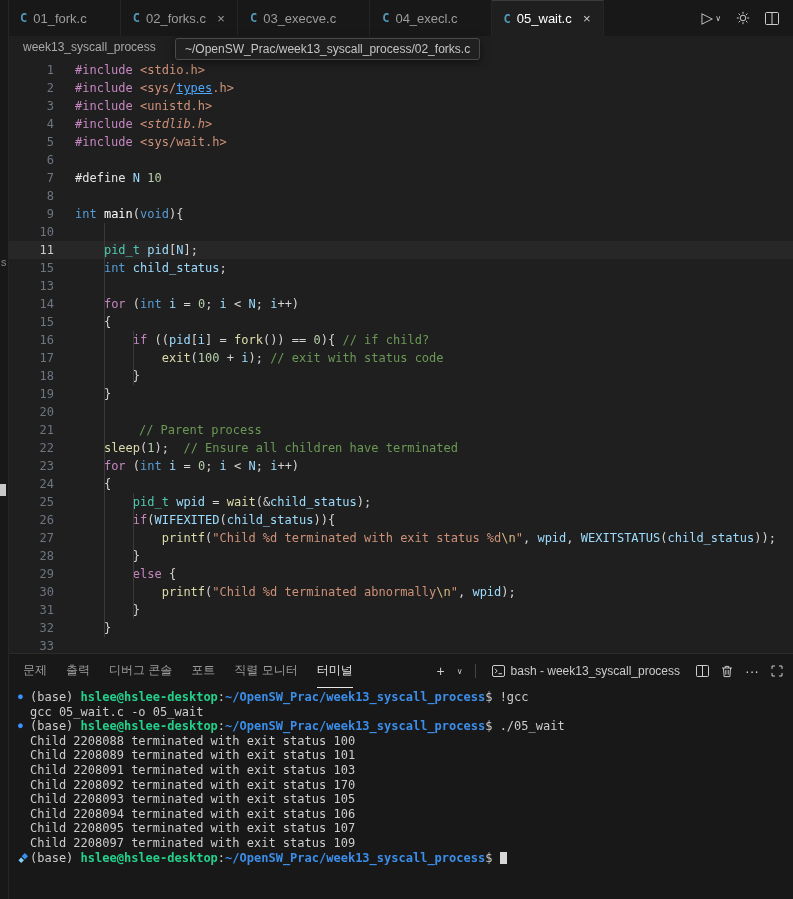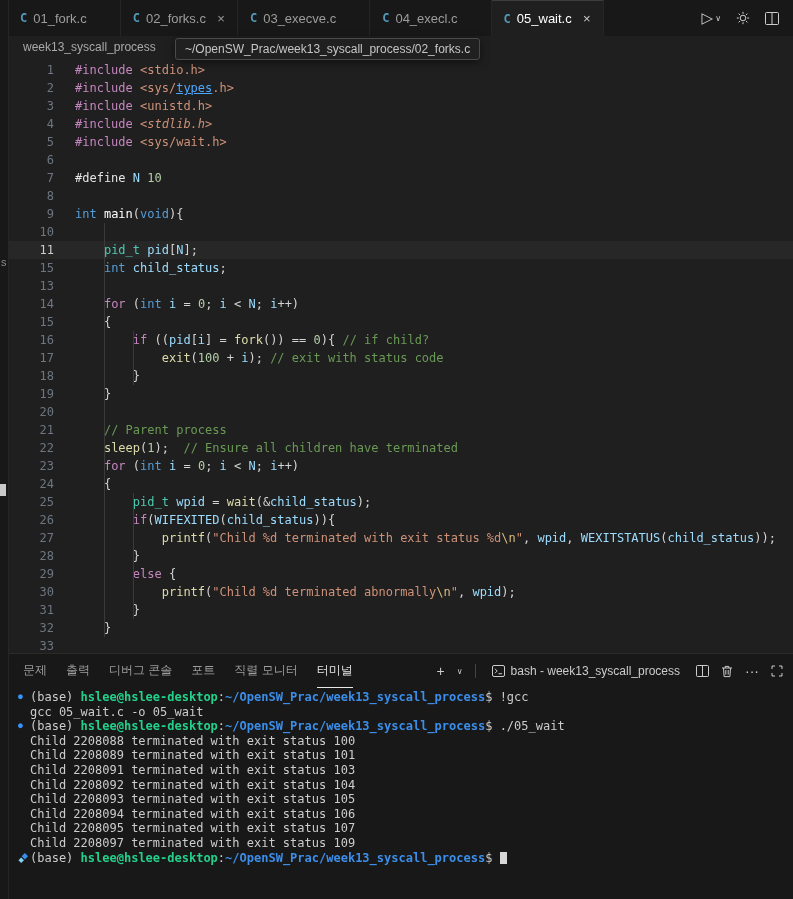--- a/index.html
+++ b/index.html
@@ -150,21 +150,21 @@
         <div class="cl cur"><span class="ln">11</span><span class="lc"><span style="color: rgb(212, 212, 212);">    </span><span style="color: rgb(78, 201, 176);">pid_t</span><span style="color: rgb(212, 212, 212);"> </span><span style="color: rgb(156, 220, 254);">pid</span><span style="color: rgb(212, 212, 212);">[</span><span style="color: rgb(156, 220, 254);">N</span><span style="color: rgb(212, 212, 212);">];</span></span></div>
         <div class="cl"><span class="ln">15</span><span class="lc"><span style="color: rgb(212, 212, 212);">    </span><span style="color: rgb(86, 156, 214);">int</span><span style="color: rgb(212, 212, 212);"> </span><span style="color: rgb(156, 220, 254);">child_status</span><span style="color: rgb(212, 212, 212);">;</span></span></div>
         <div class="cl"><span class="ln">13</span><span class="lc"></span></div>
         <div class="cl"><span class="ln">14</span><span class="lc"><span style="color: rgb(212, 212, 212);">    </span><span style="color: rgb(197, 134, 192);">for</span><span style="color: rgb(212, 212, 212);"> (</span><span style="color: rgb(86, 156, 214);">int</span><span style="color: rgb(212, 212, 212);"> </span><span style="color: rgb(156, 220, 254);">i</span><span style="color: rgb(212, 212, 212);"> = </span><span style="color: rgb(181, 206, 168);">0</span><span style="color: rgb(212, 212, 212);">; </span><span style="color: rgb(156, 220, 254);">i</span><span style="color: rgb(212, 212, 212);"> &lt; </span><span style="color: rgb(156, 220, 254);">N</span><span style="color: rgb(212, 212, 212);">; </span><span style="color: rgb(156, 220, 254);">i</span><span style="color: rgb(212, 212, 212);">++)</span></span></div>
         <div class="cl"><span class="ln">15</span><span class="lc"><span style="color: rgb(212, 212, 212);">    {</span></span></div>
         <div class="cl"><span class="ln">16</span><span class="lc"><span style="color: rgb(212, 212, 212);">        </span><span style="color: rgb(197, 134, 192);">if</span><span style="color: rgb(212, 212, 212);"> ((</span><span style="color: rgb(156, 220, 254);">pid</span><span style="color: rgb(212, 212, 212);">[</span><span style="color: rgb(156, 220, 254);">i</span><span style="color: rgb(212, 212, 212);">] = </span><span style="color: rgb(220, 220, 170);">fork</span><span style="color: rgb(212, 212, 212);">()) == </span><span style="color: rgb(181, 206, 168);">0</span><span style="color: rgb(212, 212, 212);">){ </span><span style="color: rgb(106, 153, 85);">// if child?</span></span></div>
         <div class="cl"><span class="ln">17</span><span class="lc"><span style="color: rgb(212, 212, 212);">            </span><span style="color: rgb(220, 220, 170);">exit</span><span style="color: rgb(212, 212, 212);">(</span><span style="color: rgb(181, 206, 168);">100</span><span style="color: rgb(212, 212, 212);"> + </span><span style="color: rgb(156, 220, 254);">i</span><span style="color: rgb(212, 212, 212);">); </span><span style="color: rgb(106, 153, 85);">// exit with status code</span></span></div>
         <div class="cl"><span class="ln">18</span><span class="lc"><span style="color: rgb(212, 212, 212);">        }</span></span></div>
         <div class="cl"><span class="ln">19</span><span class="lc"><span style="color: rgb(212, 212, 212);">    }</span></span></div>
         <div class="cl"><span class="ln">20</span><span class="lc"></span></div>
-        <div class="cl"><span class="ln">21</span><span class="lc"><span style="color: rgb(212, 212, 212);">    </span><span style="color: rgb(106, 153, 85);">// Parent process</span></span></div>
+        <div class="cl"><span class="ln">21</span><span class="lc"><span style="color: rgb(212, 212, 212);">    </span><span style="color: rgb(106, 153, 85); margin-left: 35px;">// Parent process</span></span></div>
         <div class="cl"><span class="ln">22</span><span class="lc"><span style="color: rgb(212, 212, 212);">    </span><span style="color: rgb(220, 220, 170);">sleep</span><span style="color: rgb(212, 212, 212);">(</span><span style="color: rgb(181, 206, 168);">1</span><span style="color: rgb(212, 212, 212);">);  </span><span style="color: rgb(106, 153, 85);">// Ensure all children have terminated</span></span></div>
         <div class="cl"><span class="ln">23</span><span class="lc"><span style="color: rgb(212, 212, 212);">    </span><span style="color: rgb(197, 134, 192);">for</span><span style="color: rgb(212, 212, 212);"> (</span><span style="color: rgb(86, 156, 214);">int</span><span style="color: rgb(212, 212, 212);"> </span><span style="color: rgb(156, 220, 254);">i</span><span style="color: rgb(212, 212, 212);"> = </span><span style="color: rgb(181, 206, 168);">0</span><span style="color: rgb(212, 212, 212);">; </span><span style="color: rgb(156, 220, 254);">i</span><span style="color: rgb(212, 212, 212);"> &lt; </span><span style="color: rgb(156, 220, 254);">N</span><span style="color: rgb(212, 212, 212);">; </span><span style="color: rgb(156, 220, 254);">i</span><span style="color: rgb(212, 212, 212);">++)</span></span></div>
         <div class="cl"><span class="ln">24</span><span class="lc"><span style="color: rgb(212, 212, 212);">    {</span></span></div>
         <div class="cl"><span class="ln">25</span><span class="lc"><span style="color: rgb(212, 212, 212);">        </span><span style="color: rgb(78, 201, 176);">pid_t</span><span style="color: rgb(212, 212, 212);"> </span><span style="color: rgb(156, 220, 254);">wpid</span><span style="color: rgb(212, 212, 212);"> = </span><span style="color: rgb(220, 220, 170);">wait</span><span style="color: rgb(212, 212, 212);">(&amp;</span><span style="color: rgb(156, 220, 254);">child_status</span><span style="color: rgb(212, 212, 212);">);</span></span></div>
         <div class="cl"><span class="ln">26</span><span class="lc"><span style="color: rgb(212, 212, 212);">        </span><span style="color: rgb(197, 134, 192);">if</span><span style="color: rgb(212, 212, 212);">(</span><span style="color: rgb(156, 220, 254);">WIFEXITED</span><span style="color: rgb(212, 212, 212);">(</span><span style="color: rgb(156, 220, 254);">child_status</span><span style="color: rgb(212, 212, 212);">)){</span></span></div>
         <div class="cl"><span class="ln">27</span><span class="lc"><span style="color: rgb(212, 212, 212);">            </span><span style="color: rgb(220, 220, 170);">printf</span><span style="color: rgb(212, 212, 212);">(</span><span style="color: rgb(206, 145, 120);">"Child %d terminated with exit status %d</span><span style="color: rgb(215, 186, 125);">\n</span><span style="color: rgb(206, 145, 120);">"</span><span style="color: rgb(212, 212, 212);">, </span><span style="color: rgb(156, 220, 254);">wpid</span><span style="color: rgb(212, 212, 212);">, </span><span style="color: rgb(156, 220, 254);">WEXITSTATUS</span><span style="color: rgb(212, 212, 212);">(</span><span style="color: rgb(156, 220, 254);">child_status</span><span style="color: rgb(212, 212, 212);">));</span></span></div>
         <div class="cl"><span class="ln">28</span><span class="lc"><span style="color: rgb(212, 212, 212);">        }</span></span></div>
         <div class="cl"><span class="ln">29</span><span class="lc"><span style="color: rgb(212, 212, 212);">        </span><span style="color: rgb(197, 134, 192);">else</span><span style="color: rgb(212, 212, 212);"> {</span></span></div>
         <div class="cl"><span class="ln">30</span><span class="lc"><span style="color: rgb(212, 212, 212);">            </span><span style="color: rgb(220, 220, 170);">printf</span><span style="color: rgb(212, 212, 212);">(</span><span style="color: rgb(206, 145, 120);">"Child %d terminated abnormally</span><span style="color: rgb(215, 186, 125);">\n</span><span style="color: rgb(206, 145, 120);">"</span><span style="color: rgb(212, 212, 212);">, </span><span style="color: rgb(156, 220, 254);">wpid</span><span style="color: rgb(212, 212, 212);">);</span></span></div>
         <div class="cl"><span class="ln">31</span><span class="lc"><span style="color: rgb(212, 212, 212);">        }</span></span></div>
@@ -216,21 +216,21 @@
         </span>
       </div>
     </div>
     <div class="term" id="term">
         <div class="tl"><span class="deco" style="color: rgb(55, 148, 255);">●</span><span style="color: rgb(204, 204, 204);">(base) </span><span style="color: rgb(35, 209, 139); font-weight: bold;">hslee@hslee-desktop</span><span style="color: rgb(204, 204, 204);">:</span><span style="color: rgb(59, 142, 234); font-weight: bold;">~/OpenSW_Prac/week13_syscall_process</span><span style="color: rgb(204, 204, 204);">$ </span><span style="color: rgb(204, 204, 204);">!gcc</span></div>
         <div class="tl"><span style="color: rgb(204, 204, 204);">gcc 05_wait.c -o 05_wait</span></div>
         <div class="tl"><span class="deco" style="color: rgb(55, 148, 255);">●</span><span style="color: rgb(204, 204, 204);">(base) </span><span style="color: rgb(35, 209, 139); font-weight: bold;">hslee@hslee-desktop</span><span style="color: rgb(204, 204, 204);">:</span><span style="color: rgb(59, 142, 234); font-weight: bold;">~/OpenSW_Prac/week13_syscall_process</span><span style="color: rgb(204, 204, 204);">$ </span><span style="color: rgb(204, 204, 204);">./05_wait</span></div>
         <div class="tl"><span style="color: rgb(204, 204, 204);">Child 2208088 terminated with exit status 100</span></div>
         <div class="tl"><span style="color: rgb(204, 204, 204);">Child 2208089 terminated with exit status 101</span></div>
         <div class="tl"><span style="color: rgb(204, 204, 204);">Child 2208091 terminated with exit status 103</span></div>
-        <div class="tl"><span style="color: rgb(204, 204, 204);">Child 2208092 terminated with exit status 104</span></div>
+        <div class="tl"><span style="color: rgb(204, 204, 204);">Child 2208092 terminated with exit status 170</span></div>
         <div class="tl"><span style="color: rgb(204, 204, 204);">Child 2208093 terminated with exit status 105</span></div>
         <div class="tl"><span style="color: rgb(204, 204, 204);">Child 2208094 terminated with exit status 106</span></div>
         <div class="tl"><span style="color: rgb(204, 204, 204);">Child 2208095 terminated with exit status 107</span></div>
         <div class="tl"><span style="color: rgb(204, 204, 204);">Child 2208097 terminated with exit status 109</span></div>
         <div class="tl"><span class="deco sparkle"><svg width="11" height="11" viewBox="0 0 12 12">
               <polygon points="7.5,0 11,3.5 7.5,7 4,3.5" fill="#3b8eea"></polygon>
               <polygon points="3.5,5 6.5,8 3.5,11 0.5,8" fill="#7fd4f5"></polygon>
             </svg></span><span style="color: rgb(204, 204, 204);">(base) </span><span style="color: rgb(35, 209, 139); font-weight: bold;">hslee@hslee-desktop</span><span style="color: rgb(204, 204, 204);">:</span><span style="color: rgb(59, 142, 234); font-weight: bold;">~/OpenSW_Prac/week13_syscall_process</span><span style="color: rgb(204, 204, 204);">$ </span><span class="cursor"></span></div>
       </div>
   </div>

